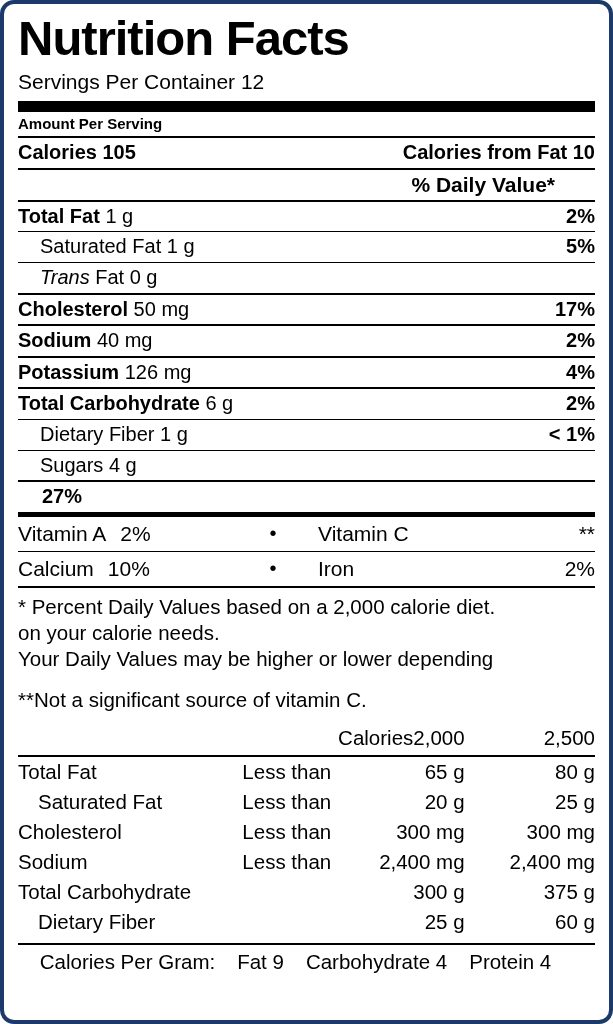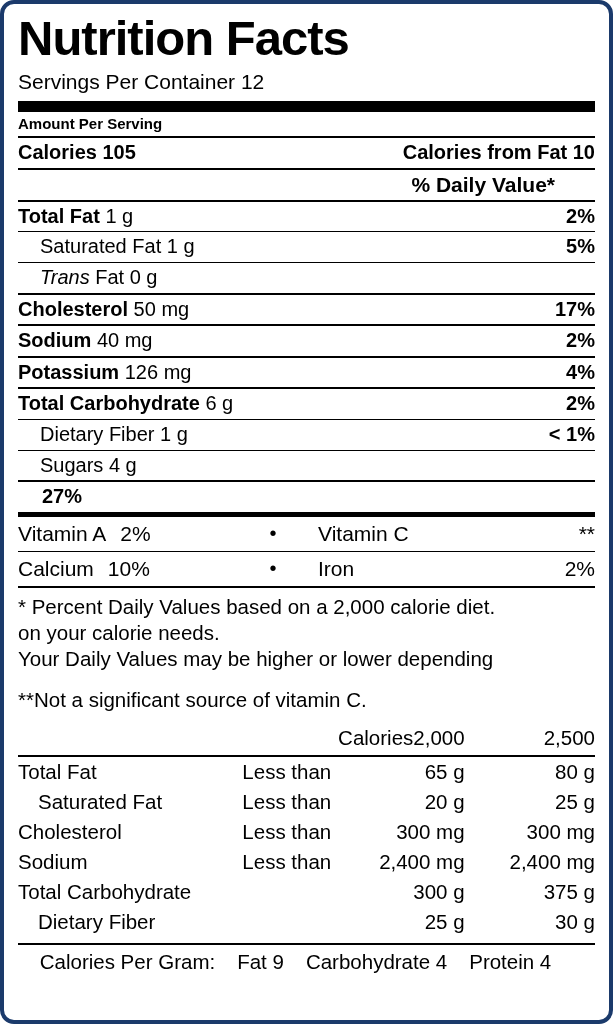--- a/index.html
+++ b/index.html
@@ -297,21 +297,21 @@
       <tr>
         <td class="c-item">Total Carbohydrate</td>
         <td class="c-less"></td>
         <td class="c-2000" colspan="2">300 g</td>
         <td class="c-2500">375 g</td>
       </tr>
       <tr>
         <td class="c-item indent-cell">Dietary Fiber</td>
         <td class="c-less"></td>
         <td class="c-2000" colspan="2">25 g</td>
-        <td class="c-2500">30 g</td>
+        <td class="c-2500">60 g</td>
       </tr>
     </tbody>
       </table>
 
     <div class="rule-thin" style="margin-top:6px;"></div>
 
     <div class="cpg">
       <span>Calories Per Gram:</span><span>Fat 9</span><span>Carbohydrate 4</span><span>Protein 4</span>
     </div>
 

